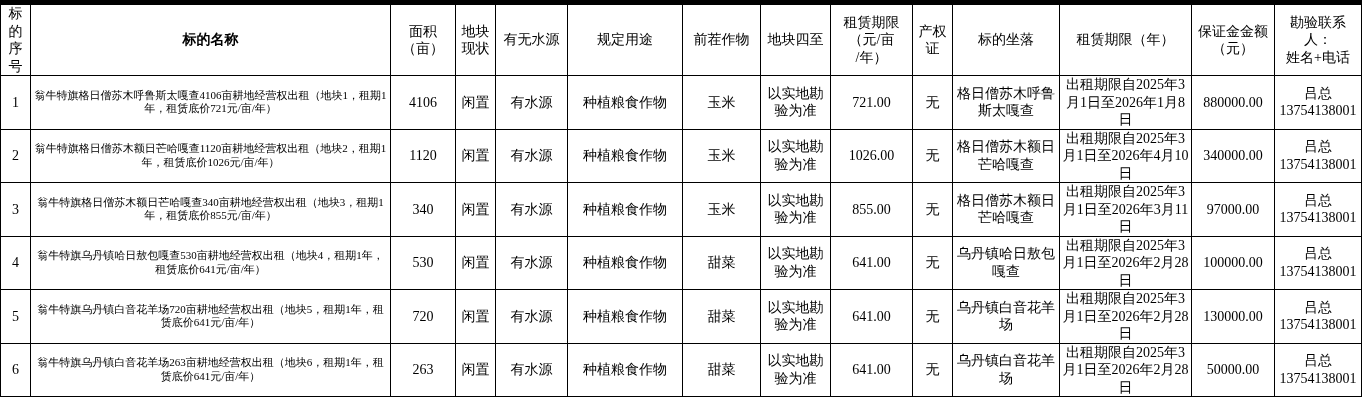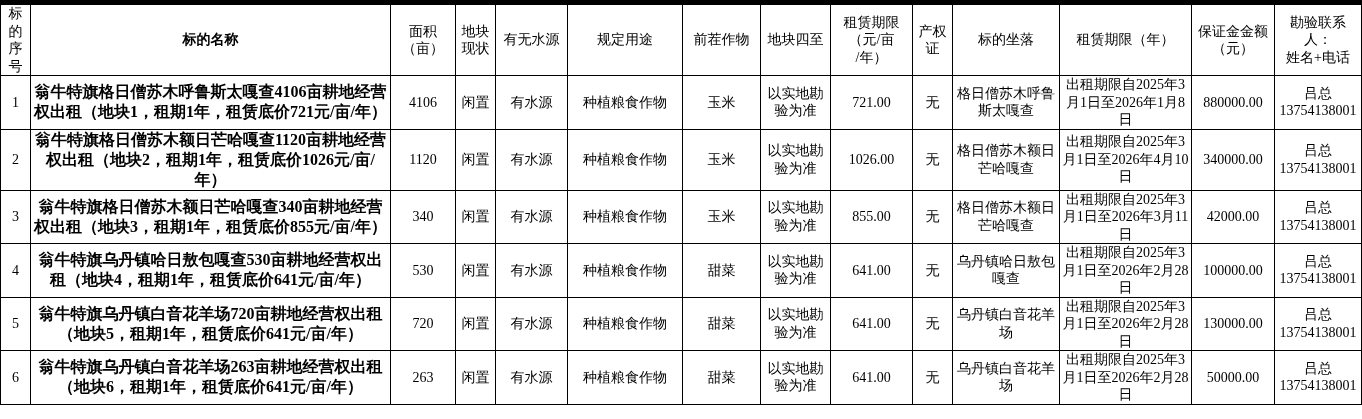--- a/index.html
+++ b/index.html
@@ -33,21 +33,21 @@
     font-size:14px;
     font-weight:normal;
     white-space:pre-line;
     line-height:1.25;
     overflow:hidden;
   }
   thead tr{height:65px;}
   tbody tr{height:44px;}
   
   .c0{width:30px;}
-  .c1{width:360px;font-weight:bold;font-size:16px;}
+  .c1{width:360px;font-weight:normal;font-size:11px;}
   .c2{width:65px;}
   .c3{width:40px;margin-left:48px;}
   .c4{width:72px;}
   .c5{width:115px;}
   .c6{width:78px;}
   .c7{width:70px;margin-left:44px;}
   .c8{width:82px;}
   .c9{width:40px;}
   .c10{width:107px;}
   .c11{width:132px;}
@@ -142,21 +142,21 @@
           <td class="c2">340</td>
           <td class="c3">闲置</td>
           <td class="c4">有水源</td>
           <td class="c5">种植粮食作物</td>
           <td class="c6">玉米</td>
           <td class="c7">以实地勘验为准</td>
           <td class="c8">855.00</td>
           <td class="c9">无</td>
           <td class="c10">格日僧苏木额日芒哈嘎查</td>
           <td class="c11">出租期限自2025年3月1日至2026年3月11日</td>
-          <td class="c12">42000.00</td>
+          <td class="c12">97000.00</td>
           <td class="c13">吕总
 13754138001</td>
         </tr>
         <tr>
           <td class="c0">4</td>
           <td class="c1">翁牛特旗乌丹镇哈日敖包嘎查530亩耕地经营权出租（地块4，租期1年，租赁底价641元/亩/年）</td>
           <td class="c2">530</td>
           <td class="c3">闲置</td>
           <td class="c4">有水源</td>
           <td class="c5">种植粮食作物</td>

